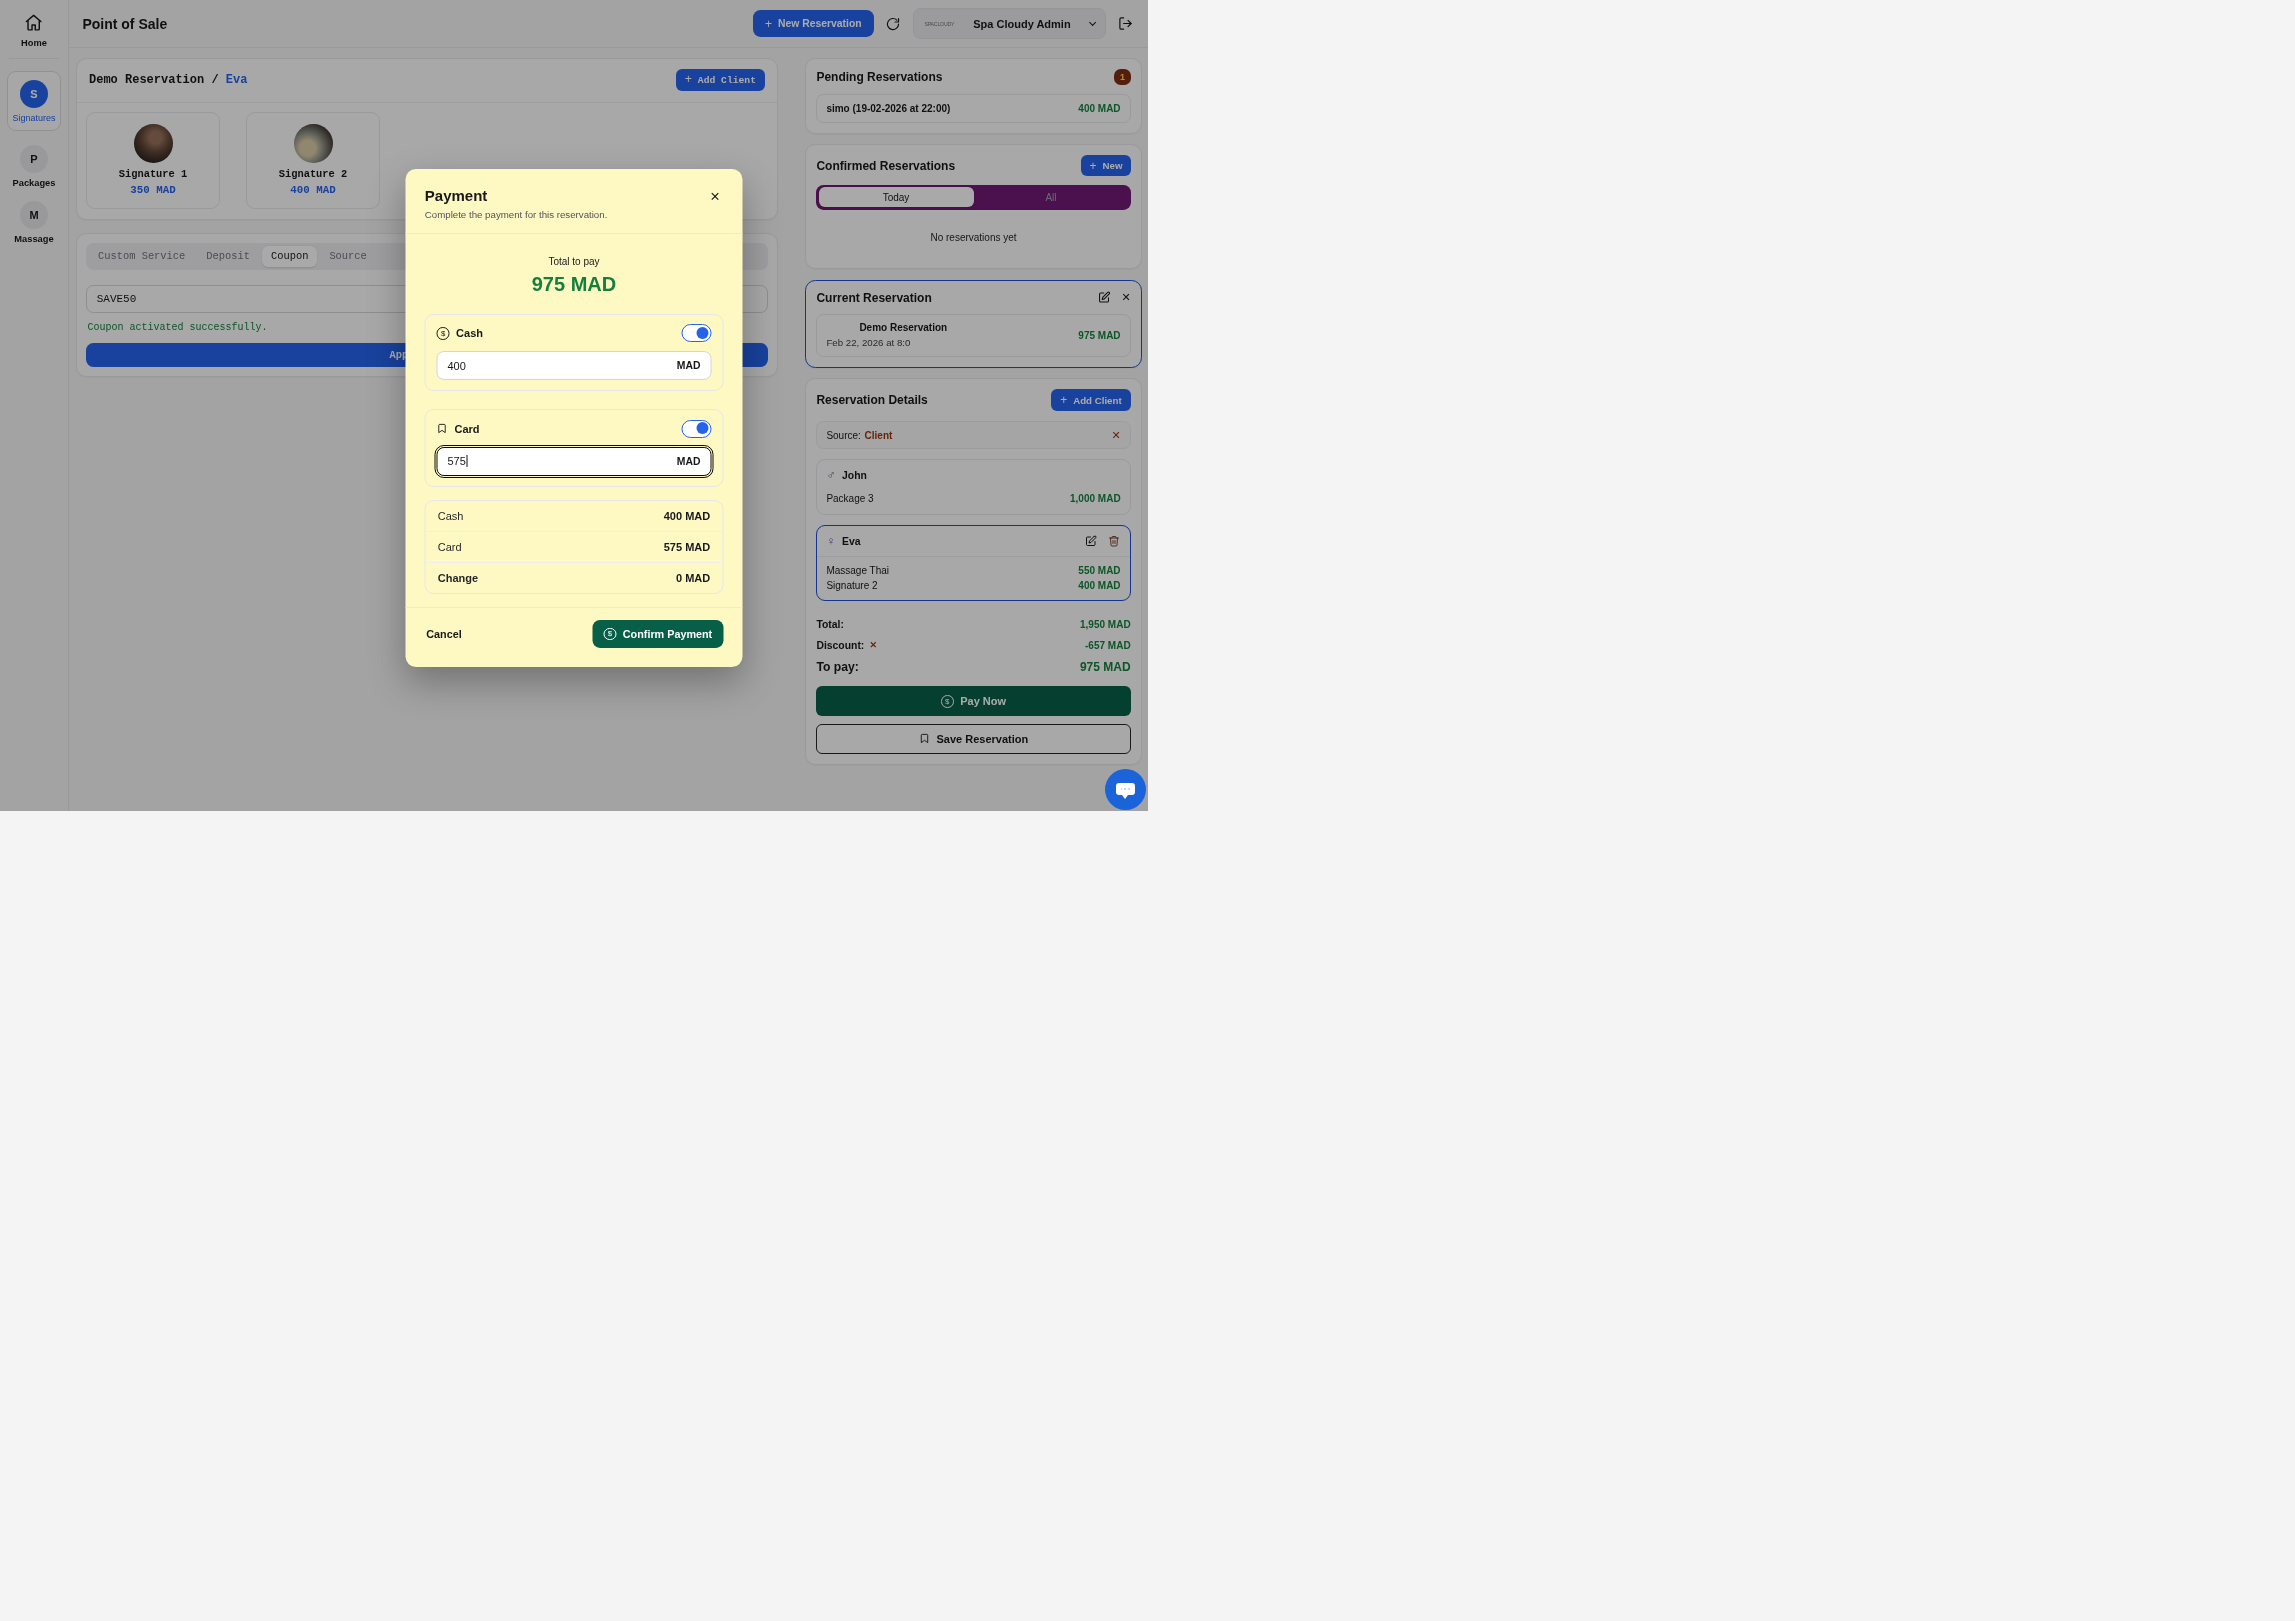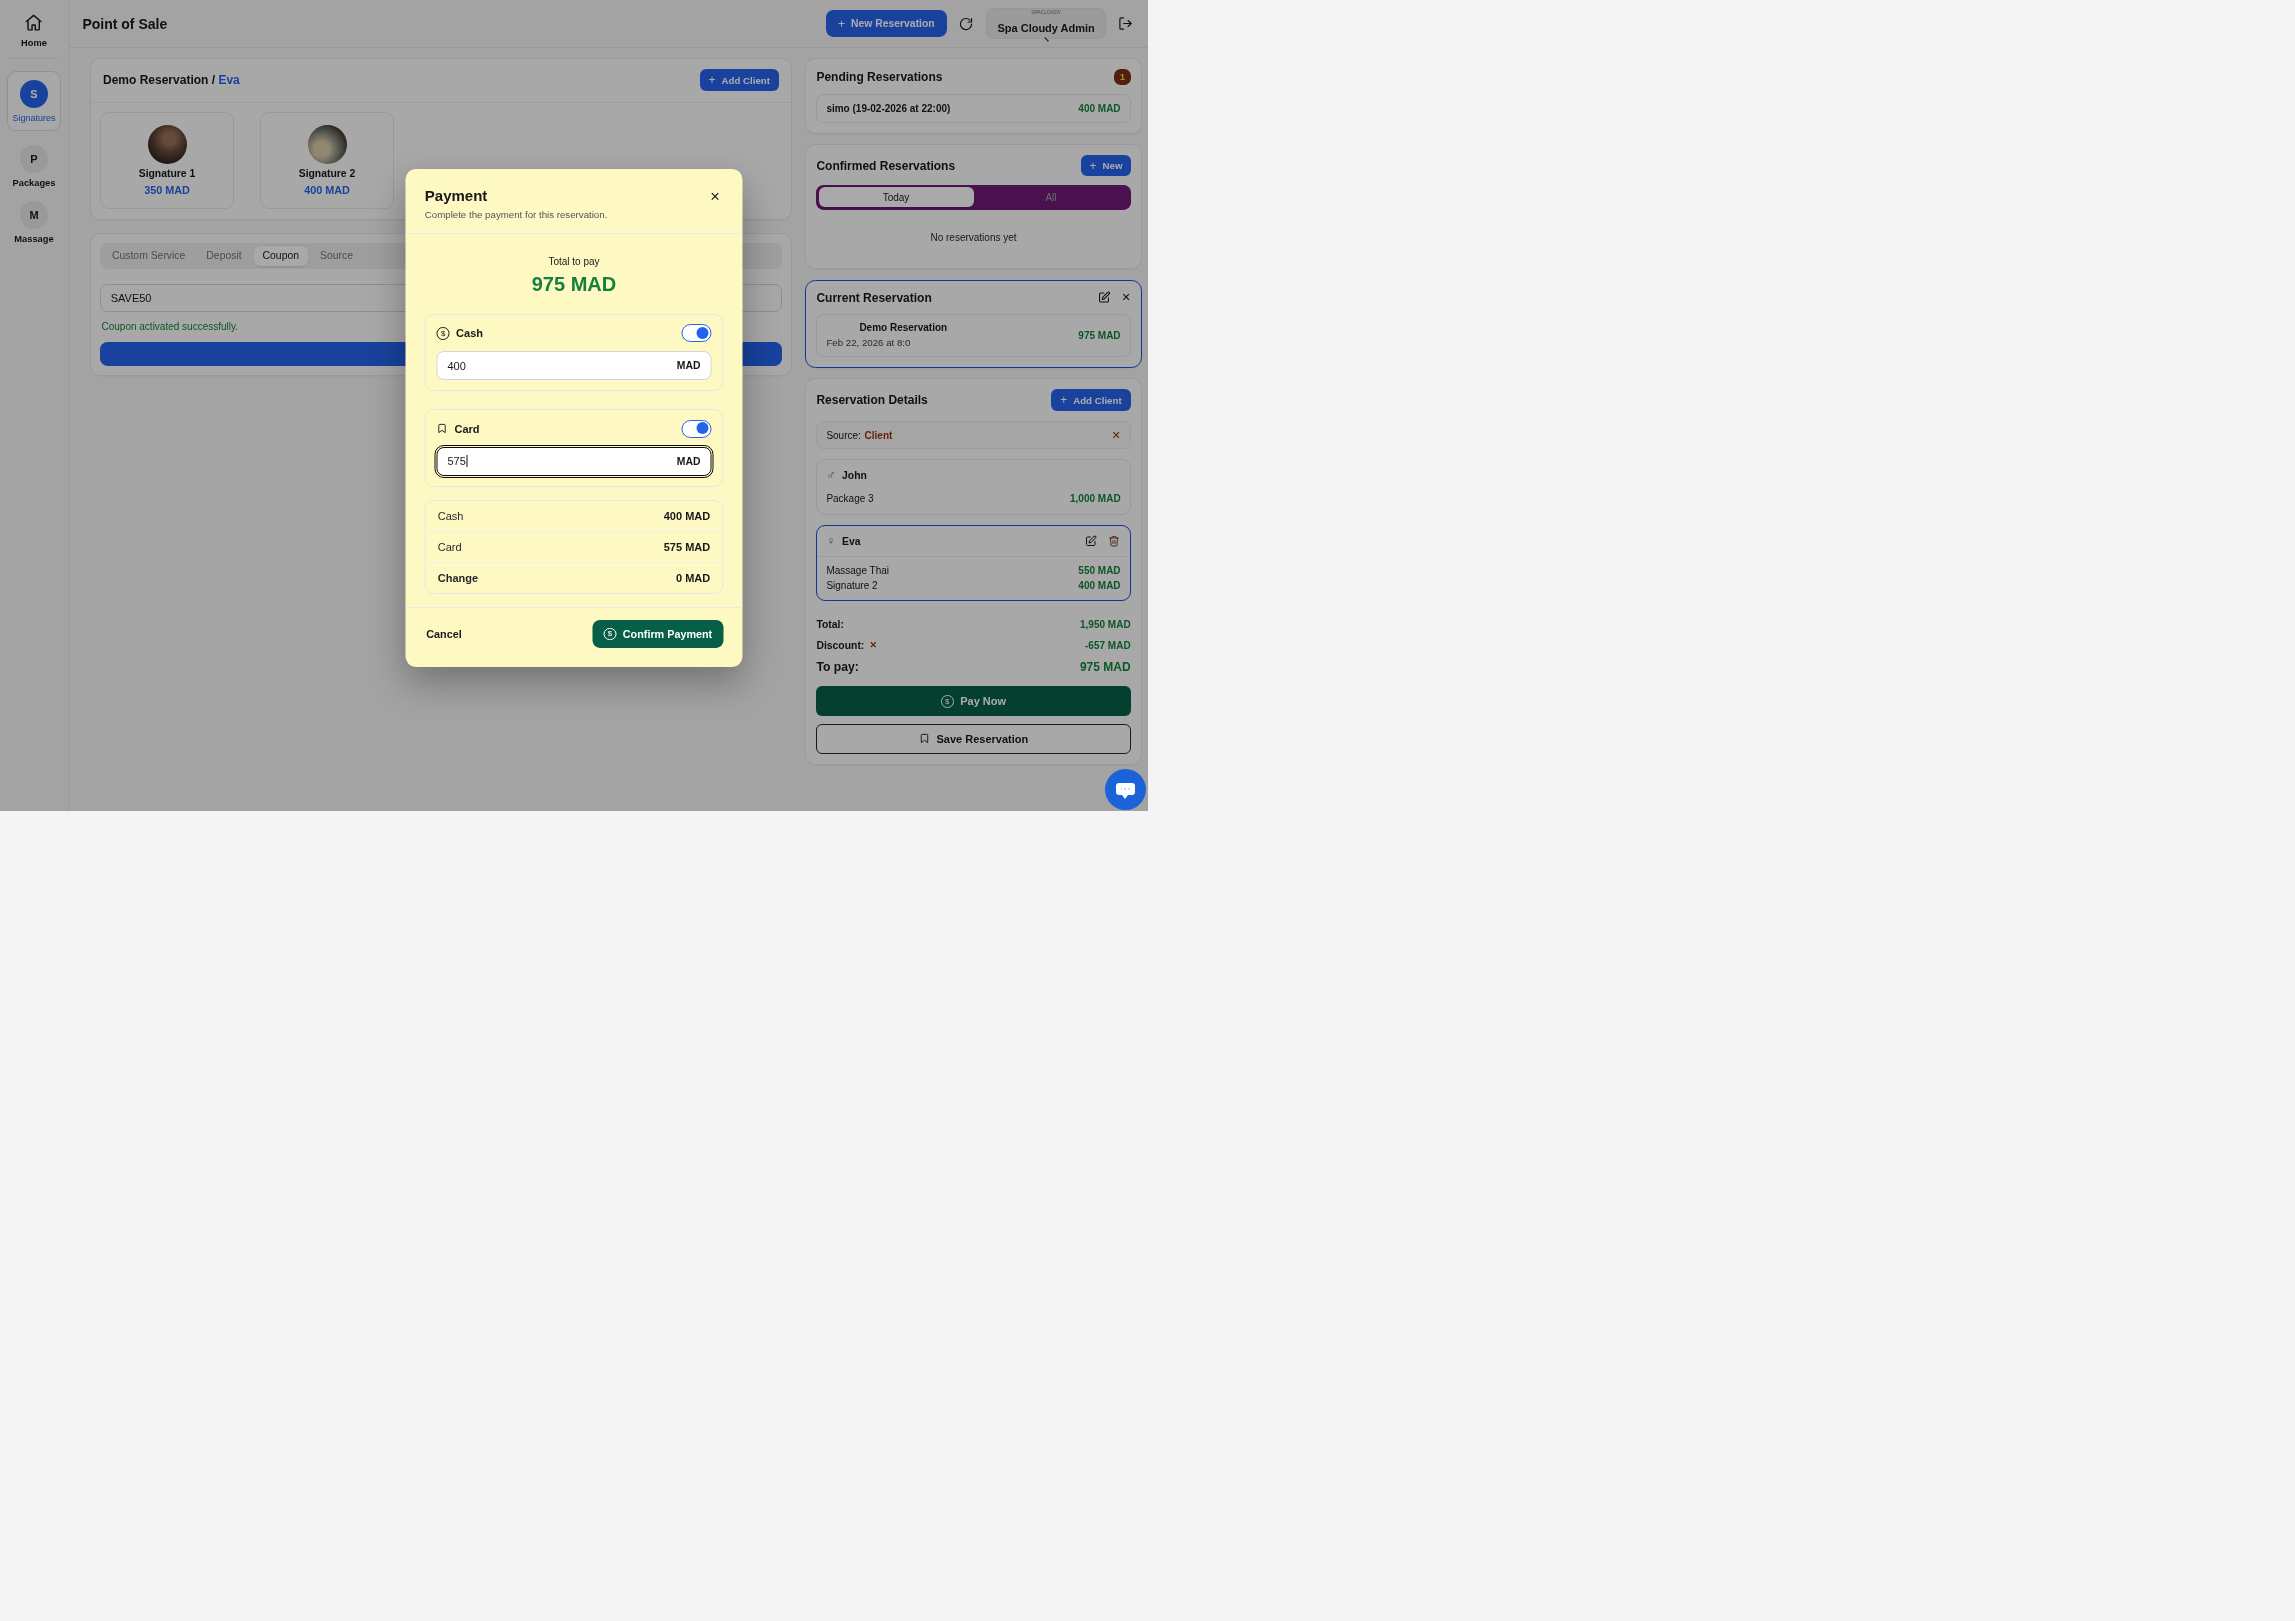--- a/index.html
+++ b/index.html
@@ -27,31 +27,31 @@
   .header { position:absolute; left:69px; right:0; top:0; height:48px;
     border-bottom:0.7px solid #e4e4e7; display:flex; align-items:center; padding:0 10.4px 0 13.4px; }
   .page-title { font-size:14px; font-weight:700; }
   .header .spacer { flex:1; }
   .btn-blue { background:#2563eb; color:#fff; border:none; border-radius:7.4px;
     font-family:inherit; font-weight:700; display:inline-flex; align-items:center; gap:6px; cursor:pointer; }
   .new-res { height:27.5px; padding:0 12px; font-size:10.4px; }
   .plus { font-size:12px; font-weight:400; }
   .icon-btn { background:none; border:none; cursor:pointer; color:#18181b; padding:4.5px; }
   .account { margin-left:9px; height:31px; background:#e8e8ea; border:0.7px solid #e0e0e3; border-radius:7.4px;
-    display:flex; align-items:center; gap:7px; padding:0 10.4px; cursor:pointer;flex-direction:column; }
+    display:flex; align-items:center; gap:19px; padding:0 10.4px; cursor:pointer; }
   .brand-mark { font-size:5.2px; color:#71717a; letter-spacing:-0.2px; }
   .account .name { font-size:11px; font-weight:700; }
   .chev { width:5.2px; height:5.2px; border-right:1.3px solid #18181b; border-bottom:1.3px solid #18181b; transform:rotate(45deg); margin-top:-2.2px; }
   .logout { margin-left:7.4px; }
 
   
   .card { background:#fbfbfc; border:0.7px solid #e6e6ea; border-radius:10.4px; box-shadow:0 0.7px 1.5px rgba(0,0,0,.04); }
 
   
-  .main-col { position:absolute; left:90px; top:58px; width:702px; }
+  .main-col { position:absolute; left:76px; top:58px; width:702px;font-family:Liberation Mono, monospace; }
   .res-card { padding:0 0 7.4px; }
   .res-head { display:flex; align-items:center; padding:10.4px 12px; }
   .res-title { font-size:12px; font-weight:700; }
   .res-title .client { color:#2563eb; }
   .res-head .spacer { flex:1; }
   .add-client { height:22px; padding:0 9px; font-size:9.7px; border-radius:6px; }
   .res-divider { border-top:0.7px solid #ececef; }
   .svc-row { display:flex; gap:26px; padding:9px 9px 3px; }
   .svc-card { width:134px; height:97px; border:0.7px solid #e6e6ea; border-radius:9px; background:#fbfbfc;
     display:flex; flex-direction:column; align-items:center; justify-content:center; gap:4.5px; cursor:pointer; }

